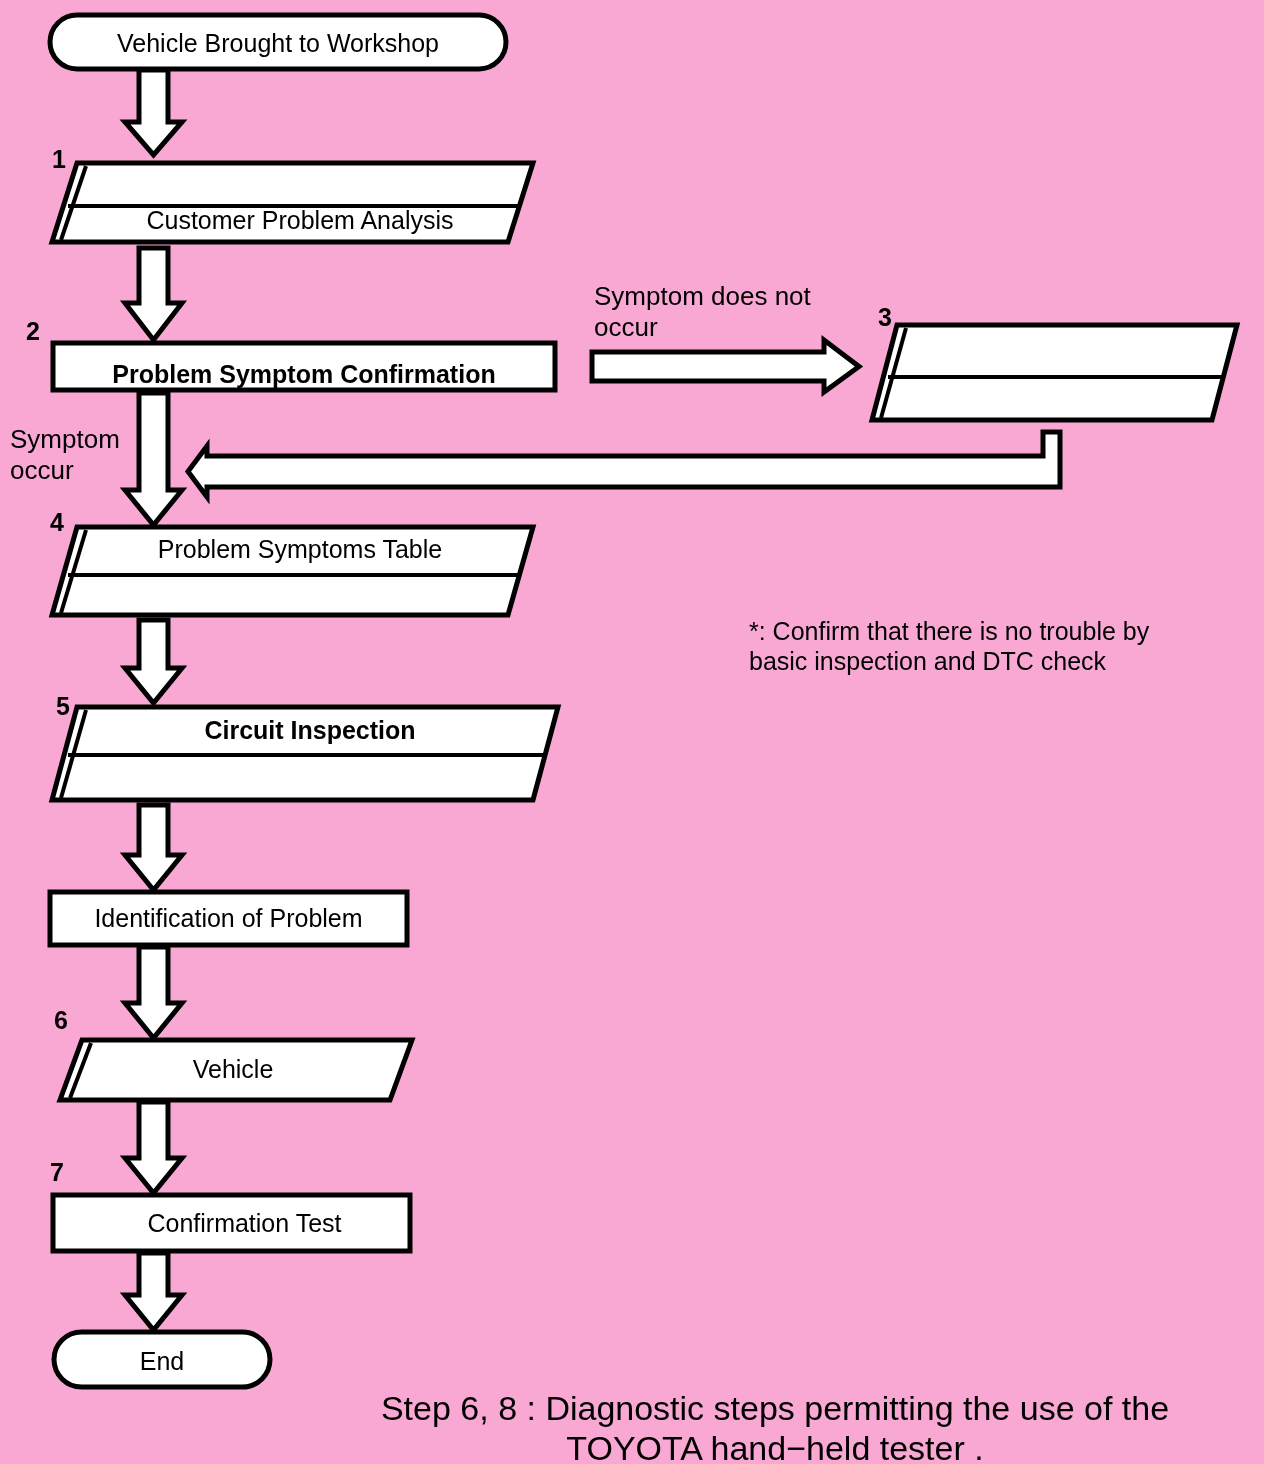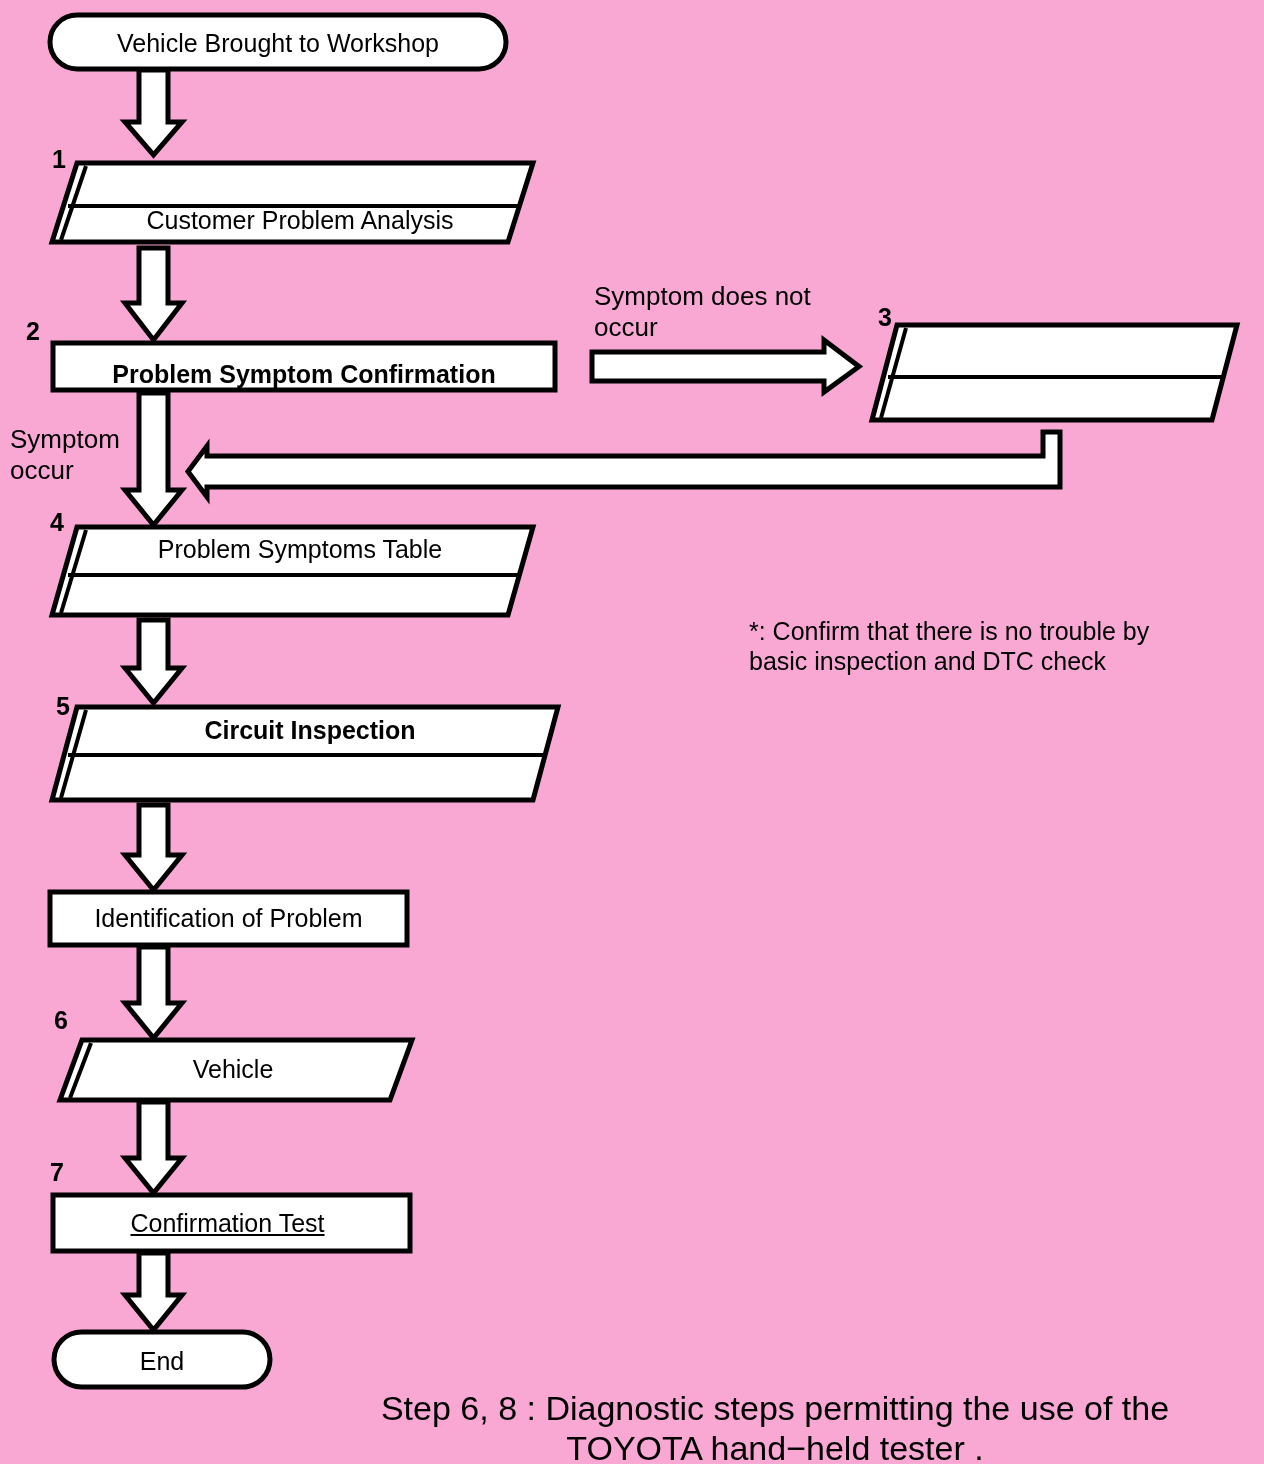--- a/index.html
+++ b/index.html
@@ -111,20 +111,20 @@
 
   <div class="lbl stepnum" style="left:56px;top:692px;">5</div>
   <div class="lbl node-text bold" style="left:80px;top:716px;width:460px;">Circuit Inspection</div>
 
   <div class="lbl node-text" style="left:50px;top:904px;width:357px;">Identification of Problem</div>
 
   <div class="lbl stepnum" style="left:54px;top:1006px;">6</div>
   <div class="lbl node-text" style="left:68px;top:1055px;width:330px;">Vehicle</div>
 
   <div class="lbl stepnum" style="left:50px;top:1158px;">7</div>
-  <div class="lbl node-text" style="left:49px;top:1209px;width:357px;text-decoration:underline;">Confirmation Test</div>
+  <div class="lbl node-text" style="left:66px;top:1209px;width:357px;">Confirmation Test</div>
 
   <div class="lbl node-text" style="left:54px;top:1347px;width:216px;">End</div>
 
   <div class="lbl footnote" style="left:360px;top:1388px;width:830px;">Step 6, 8 : Diagnostic steps permitting the use of the
 TOYOTA hand−held tester .</div>
 
 </div>
 
 </body></html>

